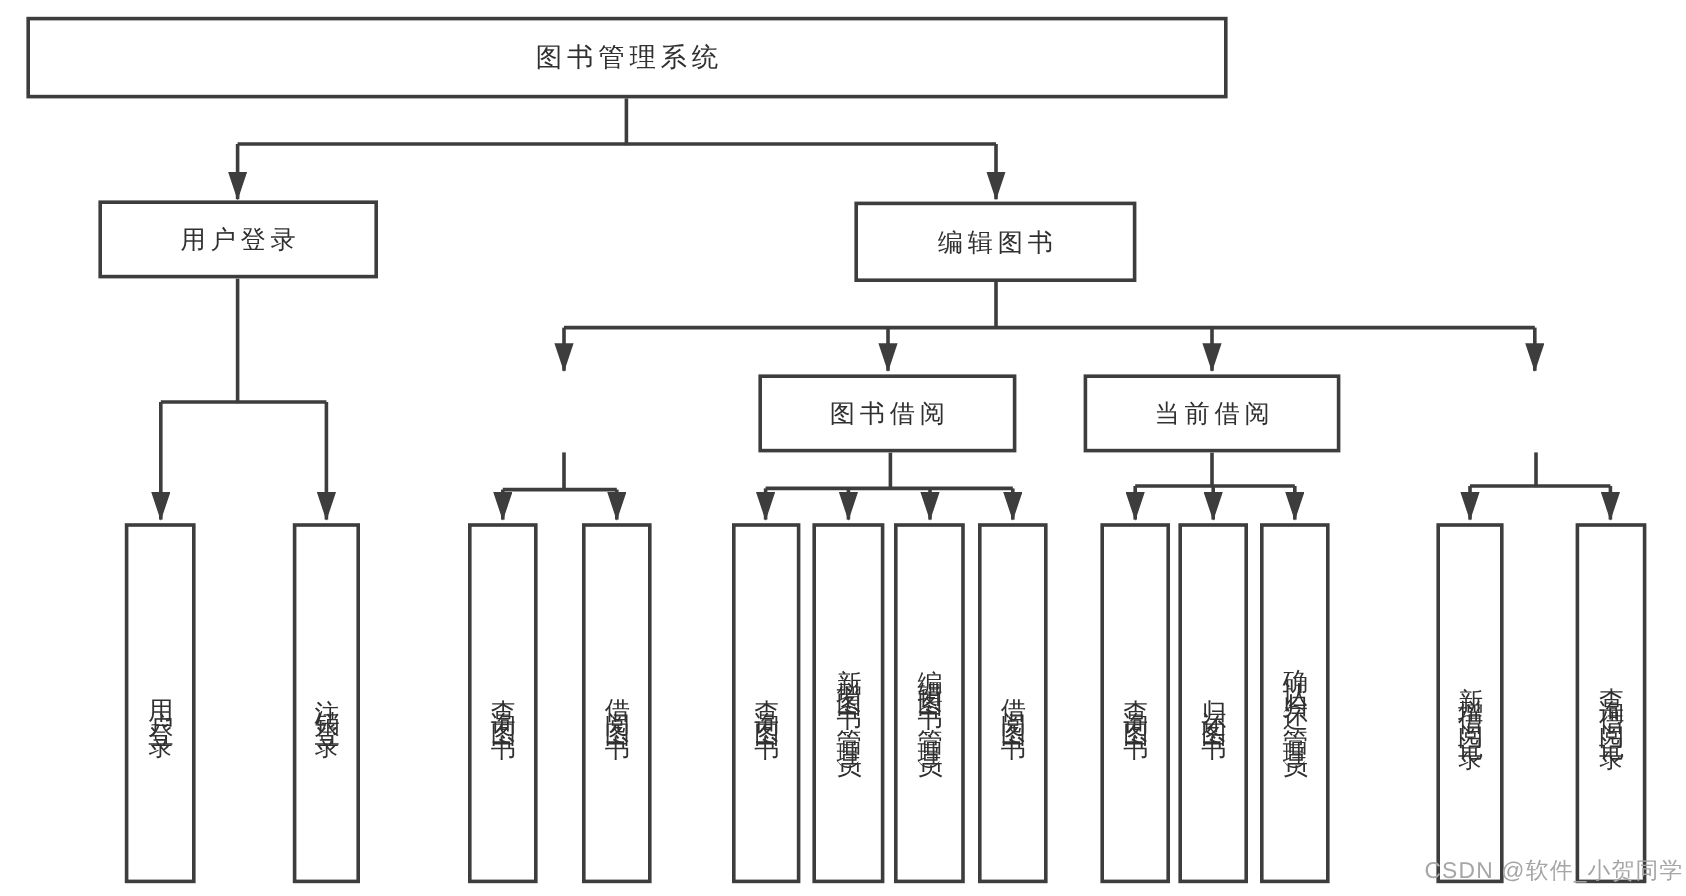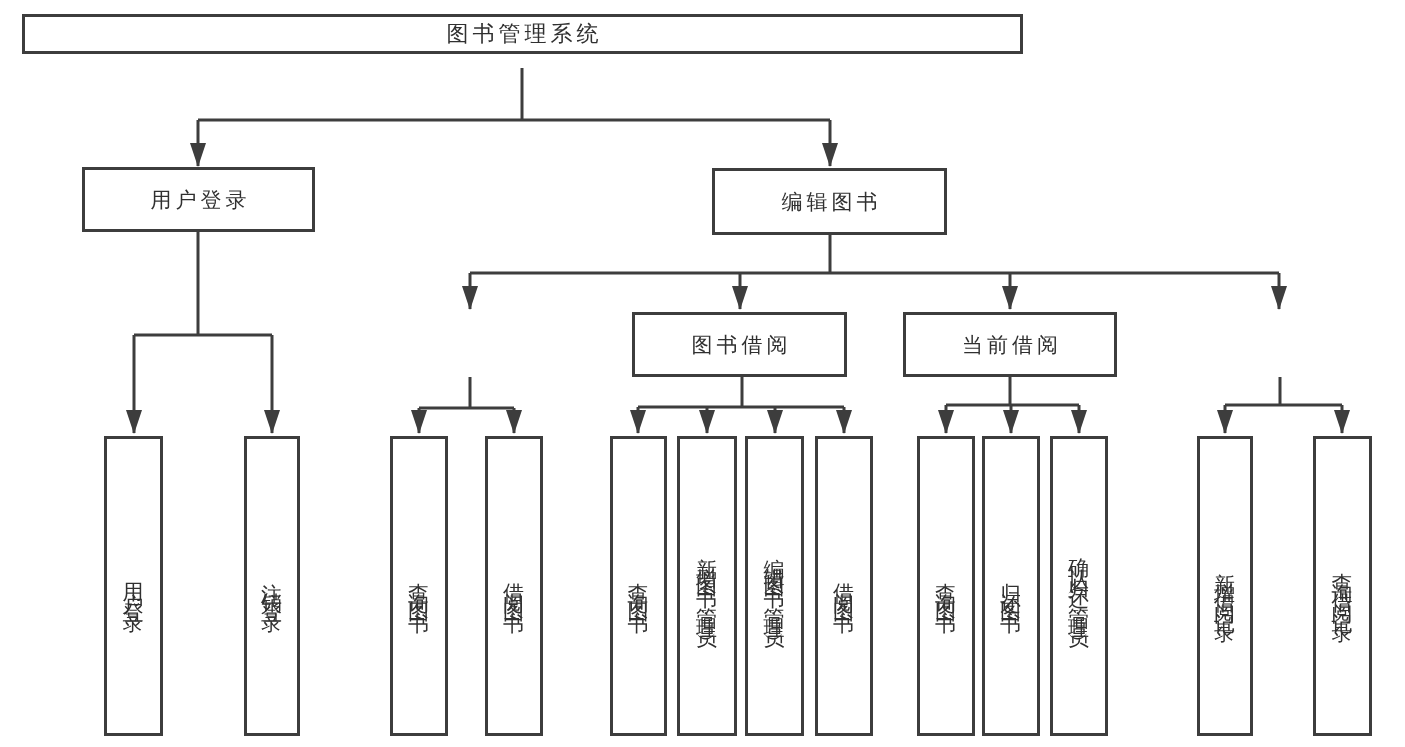--- a/index.html
+++ b/index.html
@@ -126,21 +126,21 @@
     </g>
 
     <g>
       <line x1="1280" y1="377" x2="1280" y2="406"></line>
       <line x1="1225" y1="405" x2="1342" y2="405"></line>
       <line class="arr" x1="1225" y1="405" x2="1225" y2="433"></line>
       <line class="arr" x1="1342" y1="405" x2="1342" y2="433"></line>
     </g>
   </svg>
 
-  <div class="box root-box" style="left:22px;top:14px;width:1001px;height:40px">
+  <div class="box root-box" style="left:22px;top:14px;width:1001px;height:68px">
     <span class="hlabel">图书管理系统</span>
   </div>
 
   <div class="box" style="left:82px;top:167px;width:233px;height:65px">
     <span class="hlabel">用户登录</span>
   </div>
   <div class="box" style="left:712px;top:168px;width:235px;height:67px">
     <span class="hlabel">编辑图书</span>
   </div>
 
@@ -188,14 +188,15 @@
     <span class="vtext">确认归还（管理员）</span>
   </div>
 
   <div class="box" style="left:1197px;top:436px;width:56px;height:300px">
     <span class="vtext">新增借阅记录</span>
   </div>
   <div class="box" style="left:1313px;top:436px;width:59px;height:300px">
     <span class="vtext">查询借阅记录</span>
   </div>
 
+  <div class="watermark">CSDN @软件_小贺同学</div>
 
 </div>
 
 </body></html>

